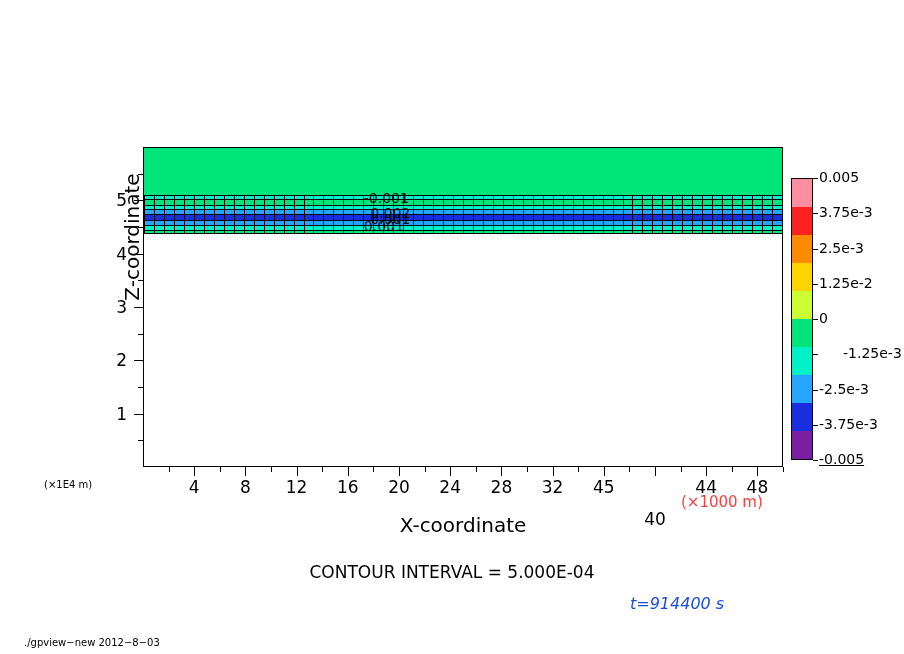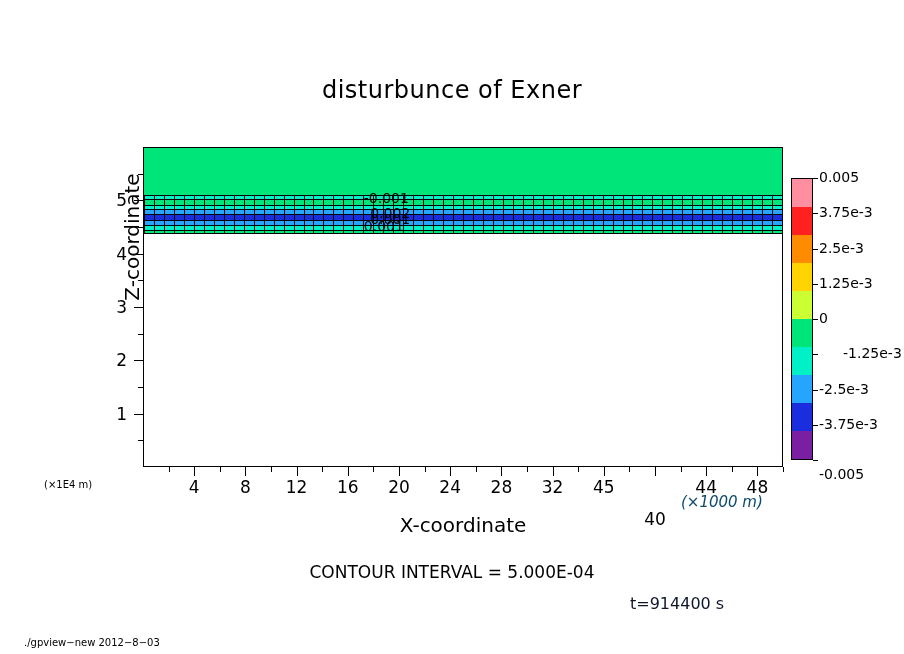--- a/index.html
+++ b/index.html
@@ -118,22 +118,21 @@
     left: 44px;
     top: 479px;
     font-size: 10px;
     color: #000;
   }
   .unit-right {
     position: absolute;
     left: 681px;
     top: 493px;
     font-size: 15px;
-    color: #0c4a6e;
-    font-style: italic;
+    color: #ef4444;
   }
   .contour-label {
     position: absolute;
     font-size: 14px;
     color: #000;
     background: transparent;
     white-space: nowrap;
   }
   
   #colorbar {
@@ -172,21 +171,22 @@
     width: 904px;
     text-align: center;
     font-size: 17px;
     color: #000;
   }
   .time-stamp {
     position: absolute;
     left: 630px;
     top: 594px;
     font-size: 16px;
-    color: #0f172a;
+    color: #1d4ed8;
+    font-style: italic;
   }
   .footer-left {
     position: absolute;
     left: 24px;
     top: 637px;
     font-size: 10px;
     color: #000;
   }
   .footer-right {
     position: absolute;
@@ -195,21 +195,20 @@
     font-size: 10px;
     color: #000;
     text-align: right;
   }
 </style>
 </head>
 <body>
 
 <div id="page">
 
-  <div class="title">disturbunce of Exner</div>
 
   <div id="plot-frame">
     <div id="bands-container">
         <div class="band" style="top: 0px; height: 47.36px; background: rgb(0, 229, 122);"></div>
         <div class="band" style="top: 47.36px; height: 3.84px; background: rgb(0, 240, 200);"></div>
         <div class="band" style="top: 51.2px; height: 5.76px; background: rgb(0, 229, 122);"></div>
         <div class="band" style="top: 56.96px; height: 3.84px; background: rgb(0, 240, 200);"></div>
         <div class="band" style="top: 60.8px; height: 5.12px; background: rgb(38, 165, 255);"></div>
         <div class="band" style="top: 65.92px; height: 6.4px; background: rgb(26, 46, 224);"></div>
         <div class="band" style="top: 72.32px; height: 5.12px; background: rgb(38, 165, 255);"></div>
@@ -840,31 +839,31 @@
       <div class="sw" style="height: 10%; background: rgb(26, 46, 224);"></div>
       <div class="sw" style="height: 10%; background: rgb(123, 31, 162);"></div>
     </div>
   <div id="colorbar-labels">
       <div class="cb-label" style="top: 169px;">0.005</div>
       <div class="cb-tick" style="top: 178px;"></div>
       <div class="cb-label" style="top: 204.25px;">3.75e-3</div>
       <div class="cb-tick" style="top: 213.25px;"></div>
       <div class="cb-label" style="top: 239.5px;">2.5e-3</div>
       <div class="cb-tick" style="top: 248.5px;"></div>
-      <div class="cb-label" style="top: 274.75px;">1.25e-3</div>
+      <div class="cb-label" style="top: 274.75px;">1.25e-2</div>
       <div class="cb-tick" style="top: 283.75px;"></div>
       <div class="cb-label" style="top: 310px;">0</div>
       <div class="cb-tick" style="top: 319px;"></div>
       <div class="cb-label" style="top: 345.25px; margin-left: 24px;">-1.25e-3</div>
       <div class="cb-tick" style="top: 354.25px;"></div>
       <div class="cb-label" style="top: 380.5px;">-2.5e-3</div>
       <div class="cb-tick" style="top: 389.5px;"></div>
       <div class="cb-label" style="top: 415.75px;">-3.75e-3</div>
       <div class="cb-tick" style="top: 424.75px;"></div>
-      <div class="cb-label" style="top: 466px;">-0.005</div>
+      <div class="cb-label" style="top: 451px; text-decoration: underline;">-0.005</div>
       <div class="cb-tick" style="top: 460px;"></div>
     </div>
 
   <div class="contour-interval">CONTOUR INTERVAL = 5.000E-04</div>
   <div class="time-stamp">t=914400 s</div>
 
   <div class="footer-left">./gpview−new   2012−8−03</div>
 </div>
 
 </body></html>

